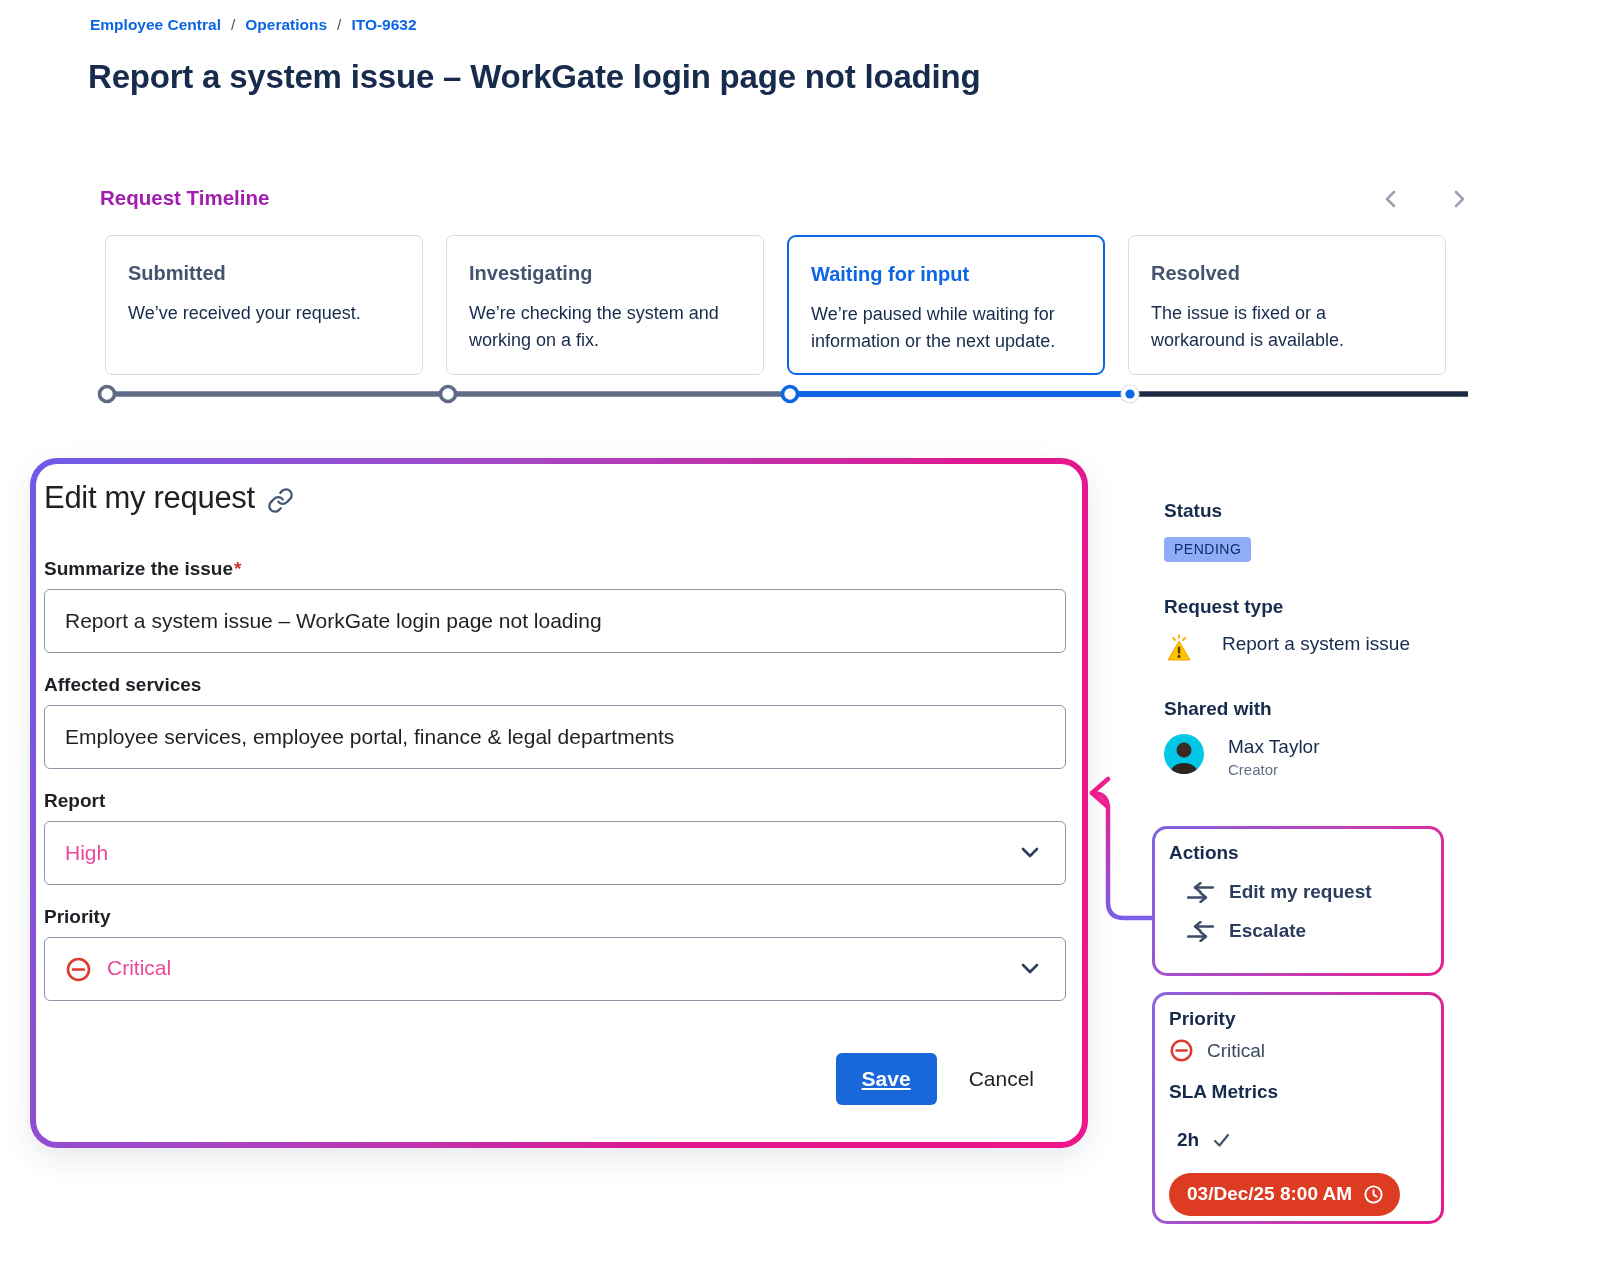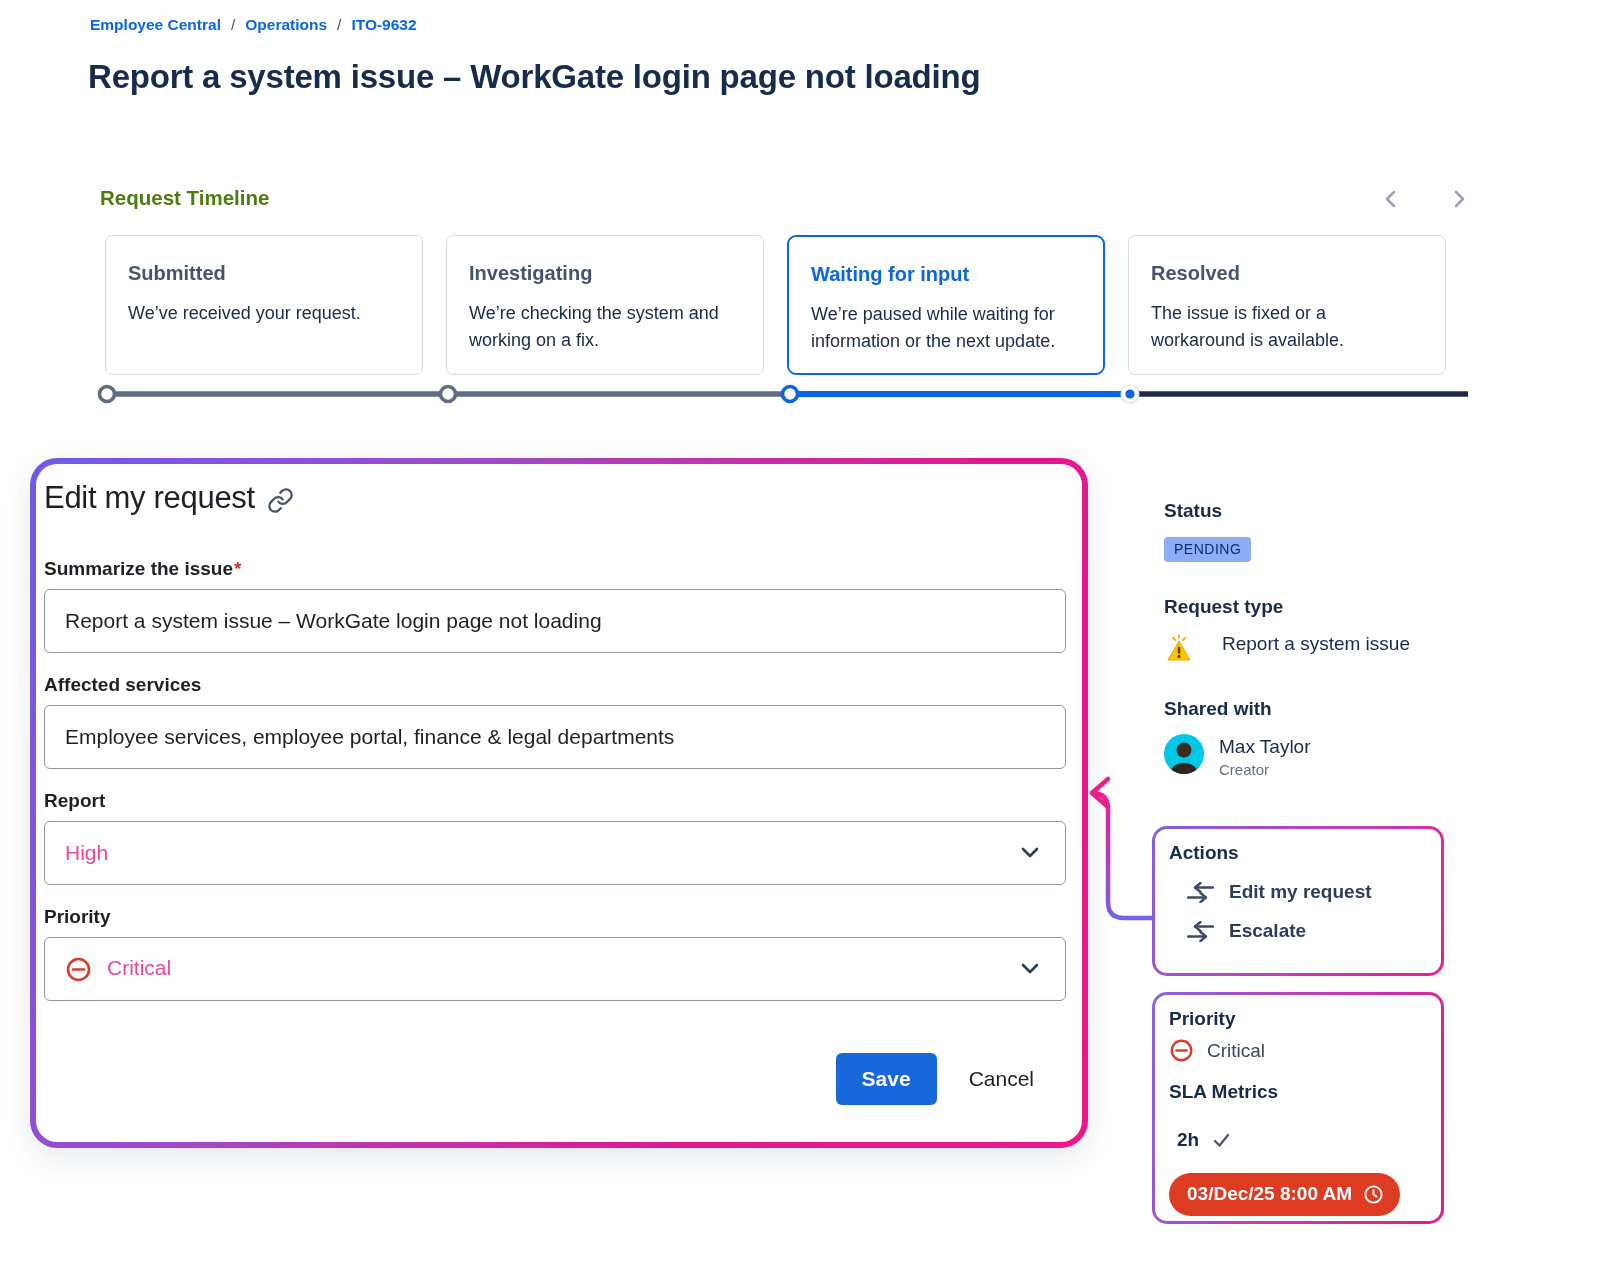--- a/index.html
+++ b/index.html
@@ -8,21 +8,21 @@
 
   
   .breadcrumb { position:absolute; left:90px; top:16px; display:flex; gap:10px; align-items:center;
                 font-size:15.5px; font-weight:700; color:#0C66E4; }
   .breadcrumb a { color:#0C66E4; text-decoration:none; cursor:pointer; }
   .crumb-sep { color:#44546F; font-weight:400; }
   .page-title { position:absolute; left:88px; top:58px; font-size:33px; font-weight:700;
                 color:#172B4D; letter-spacing:-0.2px; }
 
   
-  .tl-heading { position:absolute; left:100px; top:186px; font-size:20.5px; font-weight:700; color:#4d7c0f; }
+  .tl-heading { position:absolute; left:100px; top:186px; font-size:20.5px; font-weight:700; color:#a21caf; }
   .tl-nav { position:absolute; top:186px; width:26px; height:26px; background:none; border:none;
             cursor:pointer; display:flex; align-items:center; justify-content:center; }
   .tl-nav.prev { left:1378px; } .tl-nav.next { left:1446px; }
   .tl-cards { position:absolute; left:105px; top:235px; display:flex; gap:23px; }
   .tl-card { width:318px; height:140px; background:#fff; border:1.5px solid #D8DCE3; border-radius:7px;
              padding:26px 22px 0 22px; }
   .tl-card .t { font-size:20px; font-weight:600; color:#44546F; margin-bottom:15px; }
   .tl-card .d { font-size:18px; color:#172B4D; line-height:1.5; }
   .tl-card.current { border:2.5px solid #0C66E4; border-radius:9px; }
   .tl-card.current .t { color:#0C66E4; font-weight:700; }
@@ -42,32 +42,32 @@
   .req { color:#C9372C; margin-left:1px; }
   .txt-input { display:block; width:100%; height:64px; border:1.5px solid #8C96A7; border-radius:6px;
                font-family:"Liberation Sans", sans-serif; font-size:21px; color:#1D2125;
                padding:0 20px; background:#fff; }
   .sel { width:100%; height:64px; border:1.5px solid #8C96A7; border-radius:6px; background:#fff;
          display:flex; align-items:center; justify-content:space-between; padding:0 24px 0 20px;
          cursor:pointer; }
   .sel-left { display:flex; gap:15px; font-size:21px; color:#ec4899; }
   .btn-row { display:flex; justify-content:flex-end; align-items:center; gap:32px; margin-top:52px; padding-right:32px; }
   .btn-save { background:#1868DB; color:#fff; border:none; border-radius:6px; font-size:21px; font-weight:700;
-              padding:14px 26px; cursor:pointer; font-family:"Liberation Sans", sans-serif; }
+              padding:14px 26px; cursor:pointer; font-family:"Liberation Sans", sans-serif;text-decoration:underline; }
   .btn-cancel { background:none; border:none; font-size:21px; font-weight:500; color:#1D2125;
                 cursor:pointer; font-family:"Liberation Sans", sans-serif; }
 
   
   .sb-block { position:absolute; left:1164px; }
   .sb-h { font-size:19px; font-weight:700; color:#172B4D; }
   .badge { display:inline-block; margin-top:15px; background:#8FACF8; color:#0A2F6B; font-size:14px;
            font-weight:400; letter-spacing:0.5px; padding:4px 10px 5px; border-radius:4px; }
   .rt-row { display:flex; align-items:flex-start; gap:28px; margin-top:15px; }
   .rt-row .v { font-size:19px; color:#172B4D; }
-  .sw-row { display:flex; align-items:flex-start; gap:15px; margin-top:14px; }
+  .sw-row { display:flex; align-items:flex-start; gap:24px; margin-top:14px; }
   .avatar { width:40px; height:40px; border-radius:50%; background:#00C7E6; overflow:hidden; flex:none; }
   .sw-name { font-size:19px; color:#172B4D; padding-top:2px; }
   .sw-role { font-size:15px; color:#626F86; margin-top:3px; }
 
   .gbox { position:absolute; left:1152px; width:292px;
           background:linear-gradient(120deg,#7E63E2 0%,#C family 50%,#EC1E8C 100%);
           border-radius:15px; padding:3px; }
   .gbox.actions { top:826px; height:150px;
           background:linear-gradient(120deg,#7E63E2 0%,#B845BE 45%,#EC1E8C 100%); }
   .gbox.priority { top:992px; height:232px;

